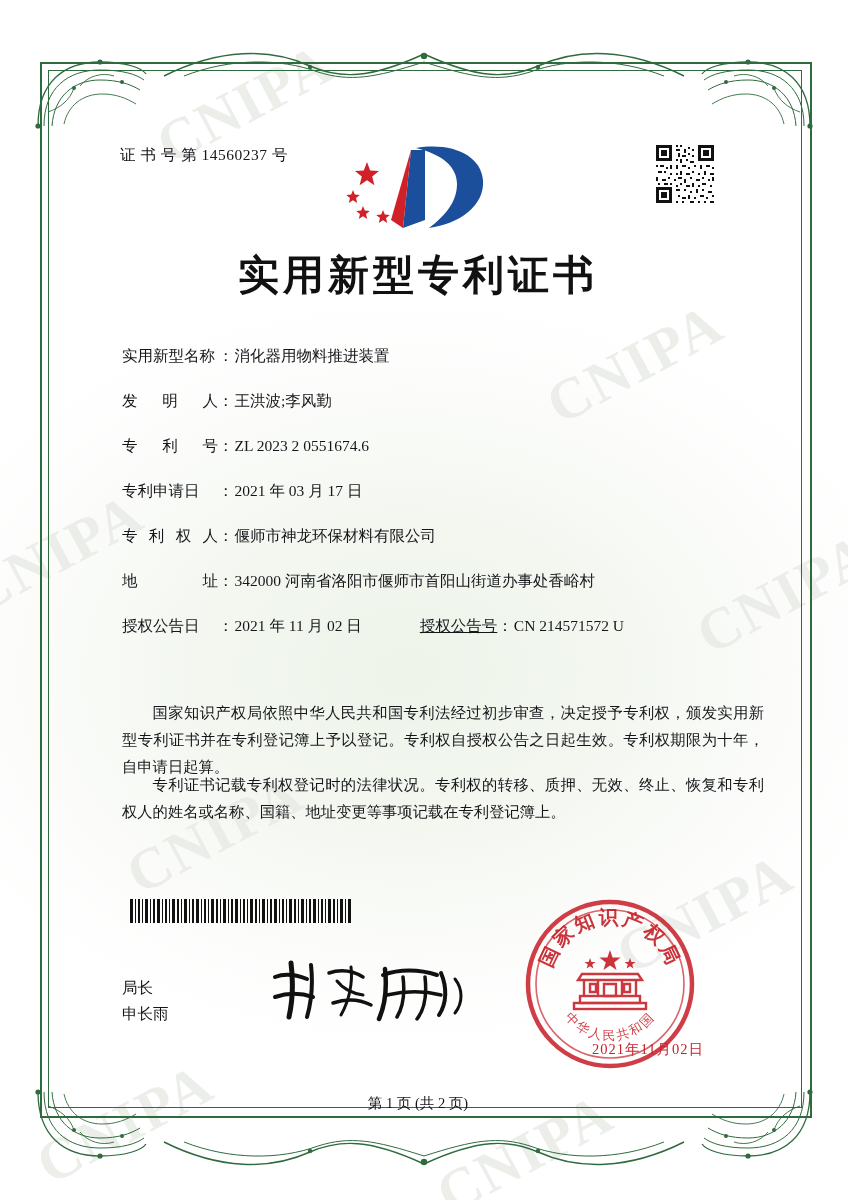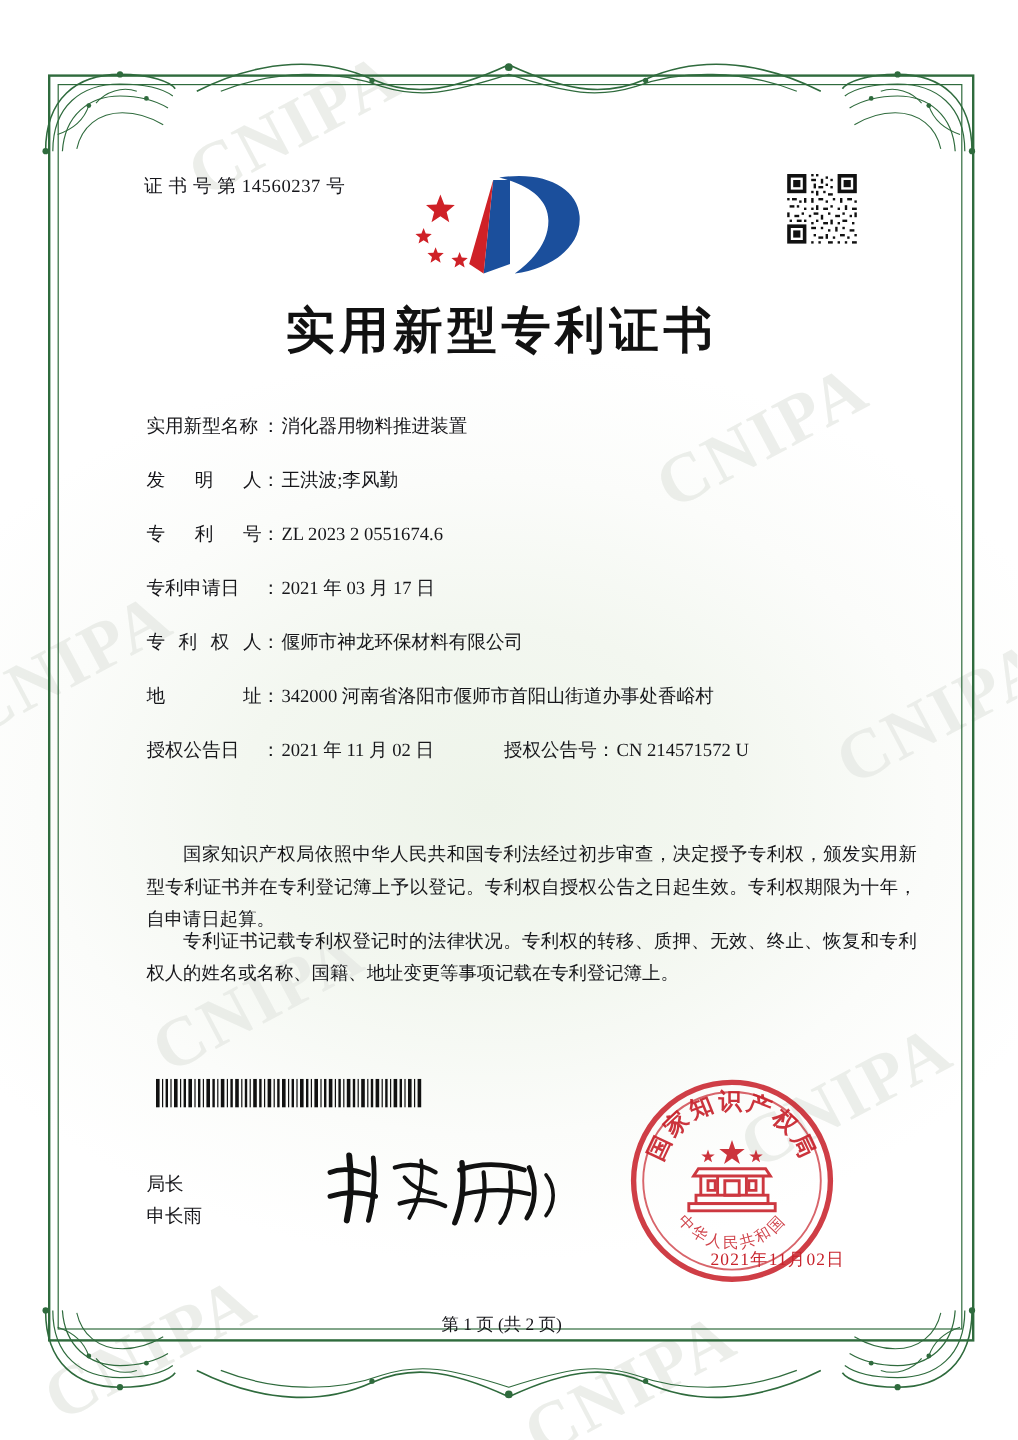--- a/index.html
+++ b/index.html
@@ -155,20 +155,21 @@
   }
   .f-label.spread {
     display: flex;
     justify-content: space-between;
   }
   .f-colon { margin: 0 1px 0 0; }
   .f-value { flex: 1; }
   .f-inline-label {
     margin-left: 58px;
     white-space: nowrap;
+    text-decoration: underline;
   }
 
   .para {
     position: absolute;
     left: 110px;
     width: 642px;
     font-size: 15.3px;
     line-height: 1.75;
     color: #16161a;
     text-align: justify;

